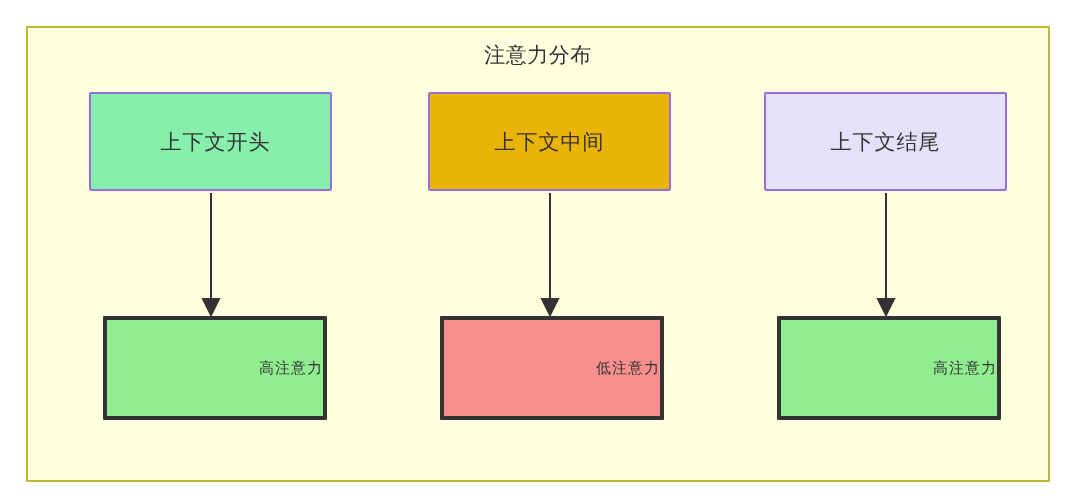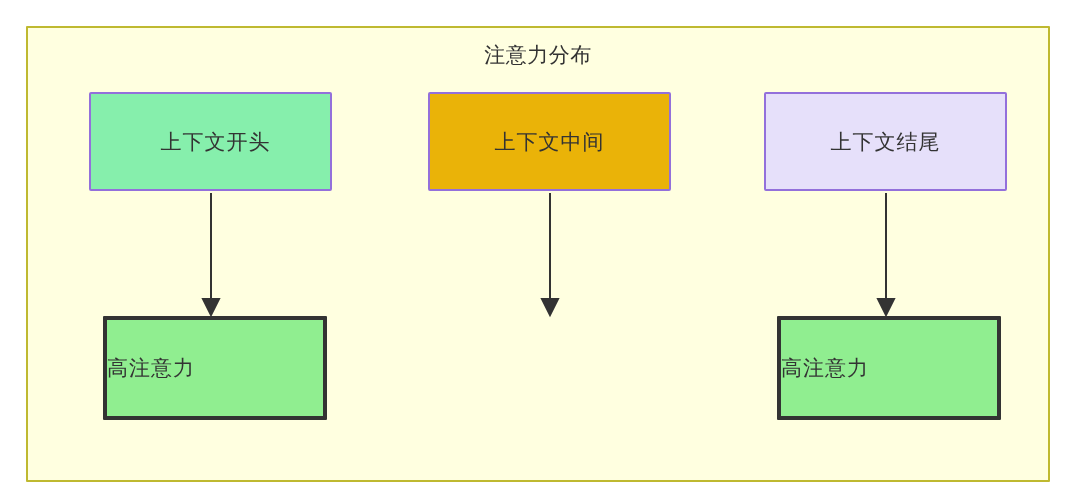--- a/index.html
+++ b/index.html
@@ -70,22 +70,22 @@
 
   
   .node-bottom {
     position: absolute;
     box-sizing: border-box;
     height: 104px;
     border: 4px solid #333333;
     border-radius: 1px;
     display: flex;
     align-items: center;
-    justify-content: flex-start;
-    font-size: 21px;
+    justify-content: flex-end;
+    font-size: 15px;
     color: #333333;
     letter-spacing: 1px;
     white-space: nowrap;
   }
 
   .node-bottom.col1 { left: 103px; top: 316px; width: 224px; }
   .node-bottom.col2 { left: 440px; top: 316px; width: 224px; }
   .node-bottom.col3 { left: 777px; top: 316px; width: 224px; }
 
   
@@ -133,17 +133,20 @@
   <div class="node-top col2" style="background: #eab308; border-color: rgb(147, 112, 219);">
     <span>上下文中间</span>
   </div>
   <div class="node-top col3" style="background: rgb(230, 224, 250); border-color: rgb(147, 112, 219);">
     <span>上下文结尾</span>
   </div>
 
   <div class="node-bottom col1" style="background: rgb(144, 238, 144); border-color: rgb(51, 51, 51);">
     <span>高注意力</span>
   </div>
+  <div class="node-bottom col2" style="background: rgb(250, 143, 143); border-color: rgb(51, 51, 51);">
+    <span>低注意力</span>
+  </div>
   <div class="node-bottom col3" style="background: rgb(144, 238, 144); border-color: rgb(51, 51, 51);">
     <span>高注意力</span>
   </div>
 
 </div>
 
 </body></html>

